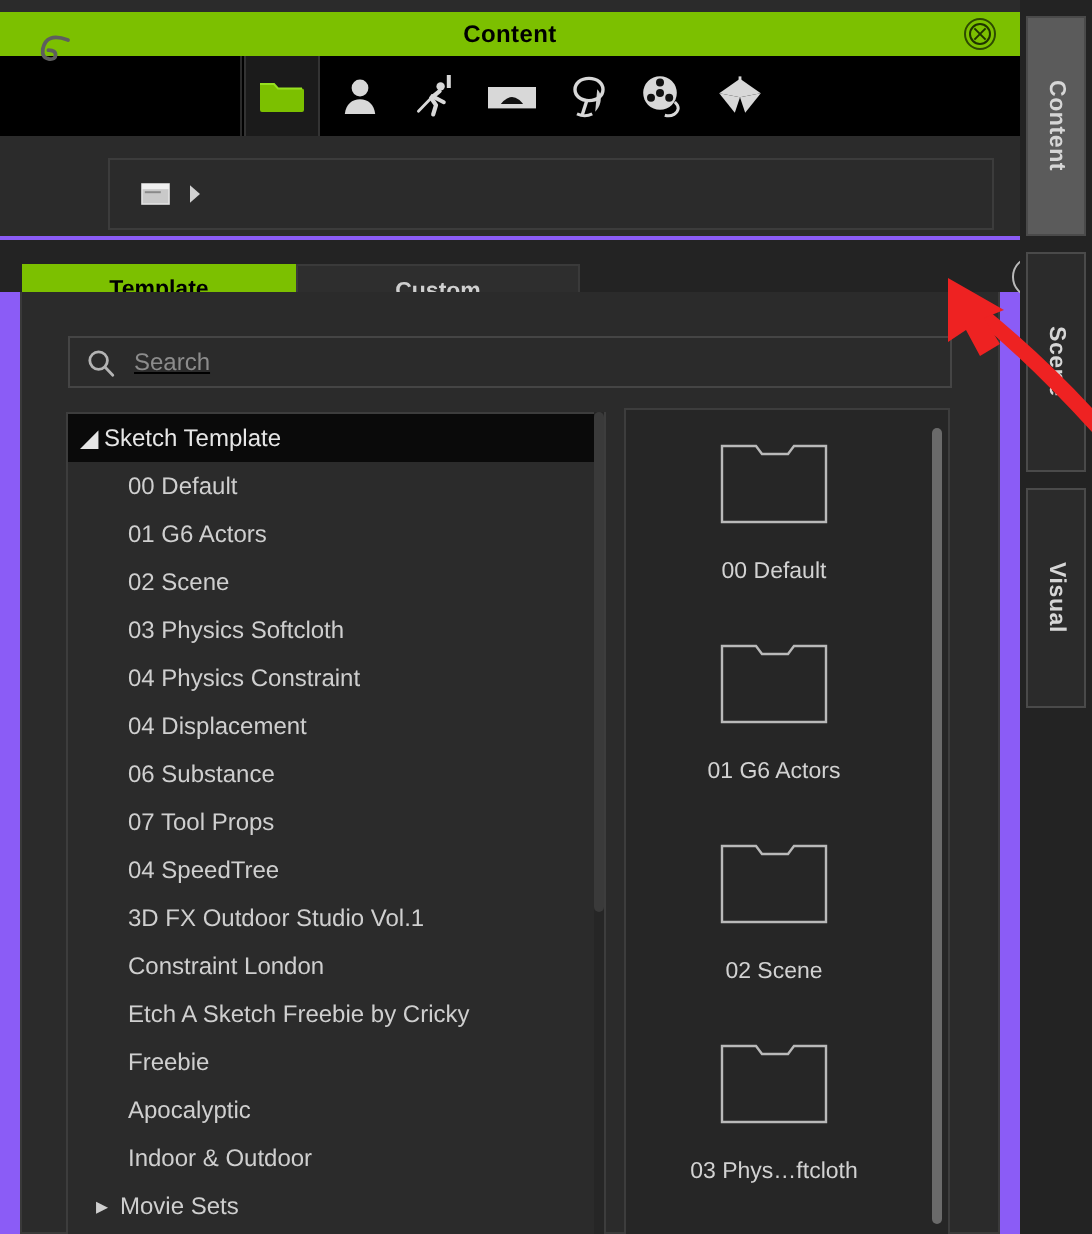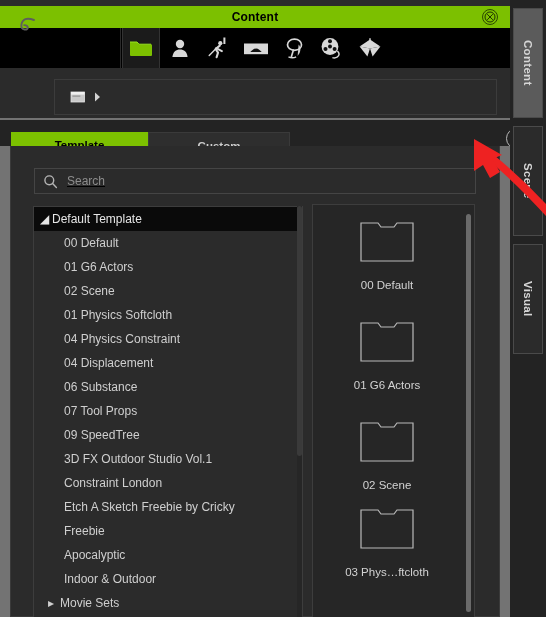--- a/index.html
+++ b/index.html
@@ -4,21 +4,21 @@
 <style>
   html,body{margin:0;padding:0;}
   body{
     width:546px;height:617px;
     background:#1d1d1d;
     font-family:"Liberation Sans", sans-serif;
     overflow:hidden;
     position:relative;
     -webkit-font-smoothing:none;
   }
-  #root{position:absolute;inset:0;background:#737373;}
+  #root{position:absolute;inset:0;background:#8b5cf6;}
 
   
   .top-strip{position:absolute;left:0;top:0;width:510px;height:6px;background:#2b2b2b;}
 
   
   .titlebar{
     position:absolute;left:0;top:6px;width:510px;height:22px;
     background:#7cc000;
     display:flex;align-items:center;justify-content:center;
   }
@@ -275,49 +275,49 @@
     <svg width="15" height="15" viewBox="0 0 15 15">
       <circle cx="6.3" cy="6.3" r="4.4" fill="none" stroke="#b4b4b4" stroke-width="1.4"></circle>
       <line x1="9.6" y1="9.6" x2="13.4" y2="13.6" stroke="#b4b4b4" stroke-width="1.4" stroke-linecap="round"></line>
     </svg>
     <span class="ph">Search</span>
   </div>
 
   <div class="treewrap">
     <div class="tree-row root">
       <span class="tri">◢</span>
-      <span>Default Template</span>
+      <span>Sketch Template</span>
     </div>
     <div id="tree-items">
         <div class="tree-row child">
           <span>00 Default</span>
         </div>
         <div class="tree-row child">
           <span>01 G6 Actors</span>
         </div>
         <div class="tree-row child">
           <span>02 Scene</span>
         </div>
         <div class="tree-row child">
-          <span>01 Physics Softcloth</span>
+          <span>03 Physics Softcloth</span>
         </div>
         <div class="tree-row child">
           <span>04 Physics Constraint</span>
         </div>
         <div class="tree-row child">
           <span>04 Displacement</span>
         </div>
         <div class="tree-row child">
           <span>06 Substance</span>
         </div>
         <div class="tree-row child">
           <span>07 Tool Props</span>
         </div>
         <div class="tree-row child">
-          <span>09 SpeedTree</span>
+          <span>04 SpeedTree</span>
         </div>
         <div class="tree-row child">
           <span>3D FX Outdoor Studio Vol.1</span>
         </div>
         <div class="tree-row child">
           <span>Constraint London</span>
         </div>
         <div class="tree-row child">
           <span>Etch A Sketch Freebie by Cricky</span>
         </div>
@@ -357,21 +357,21 @@
             </svg></div>
           <div class="lbl">01 G6 Actors</div>
         </div>
         <div class="thumb-cell" style="top: 210px;">
           <div><svg width="60" height="52" viewBox="0 0 60 52">
               <path d="M4 8 h17 l3 4 h13 l3 -4 h16 v38 h-52 Z" fill="none" stroke="#b9b9b9" stroke-width="1.2"></path>
               <path d="M4 12.5 h52" fill="none" stroke="#b9b9b9" stroke-width="1.2" opacity="0"></path>
             </svg></div>
           <div class="lbl">02 Scene</div>
         </div>
-        <div class="thumb-cell" style="top: 297px;">
+        <div class="thumb-cell" style="top: 310px;">
           <div><svg width="60" height="52" viewBox="0 0 60 52">
               <path d="M4 8 h17 l3 4 h13 l3 -4 h16 v38 h-52 Z" fill="none" stroke="#b9b9b9" stroke-width="1.2"></path>
               <path d="M4 12.5 h52" fill="none" stroke="#b9b9b9" stroke-width="1.2" opacity="0"></path>
             </svg></div>
           <div class="lbl">03 Phys…ftcloth</div>
         </div>
       </div>
   </div>
 
   <div class="thumb-scroll">

